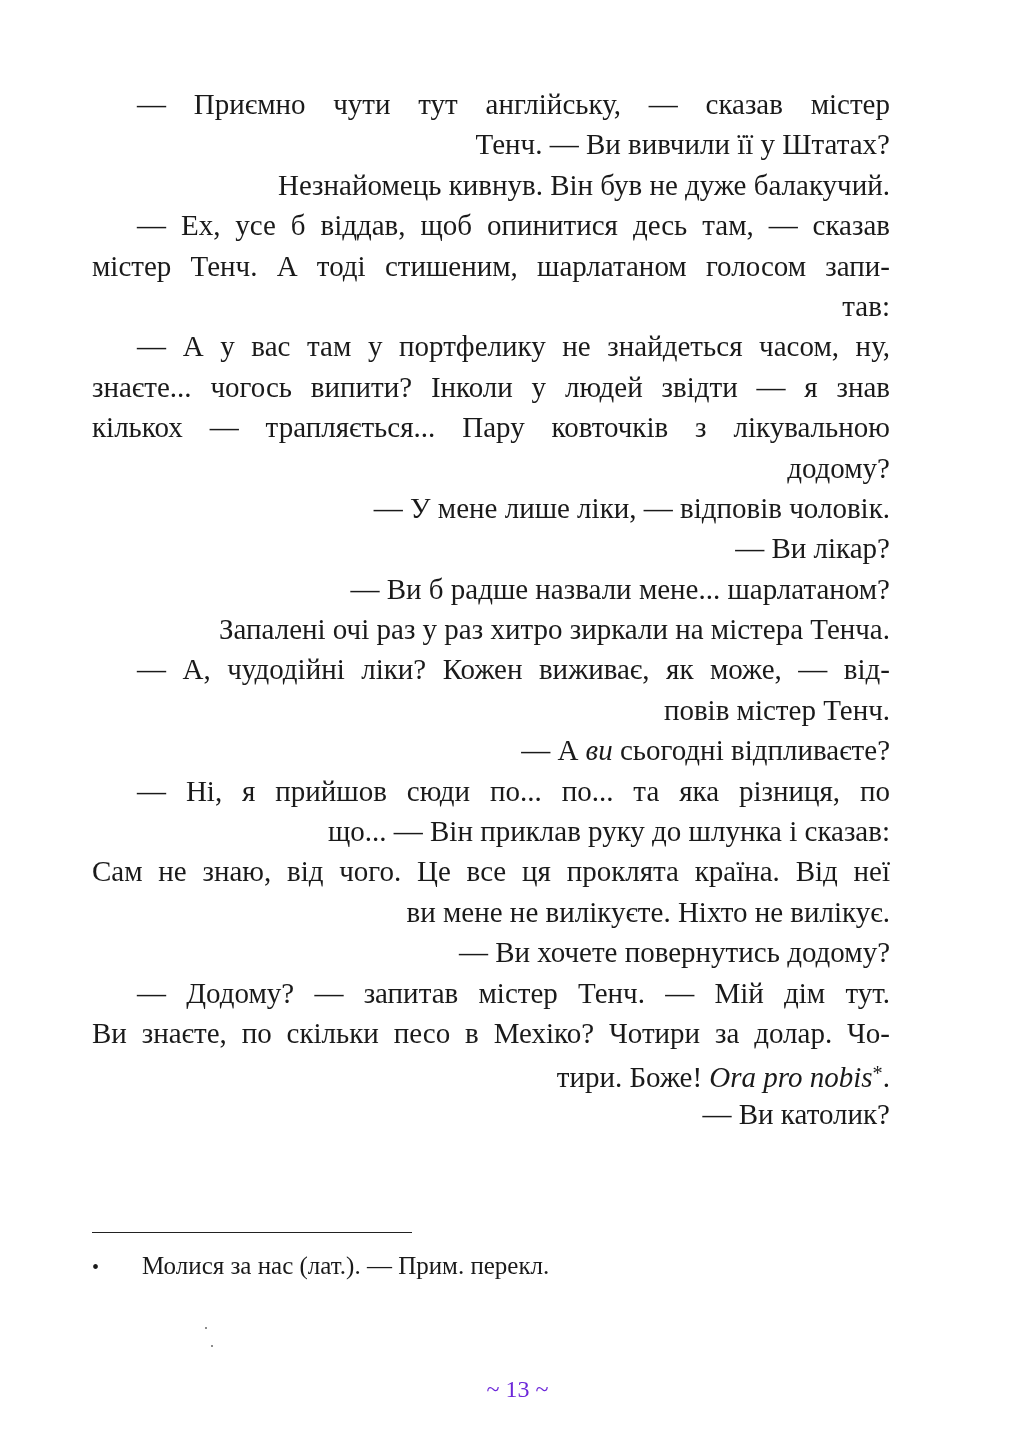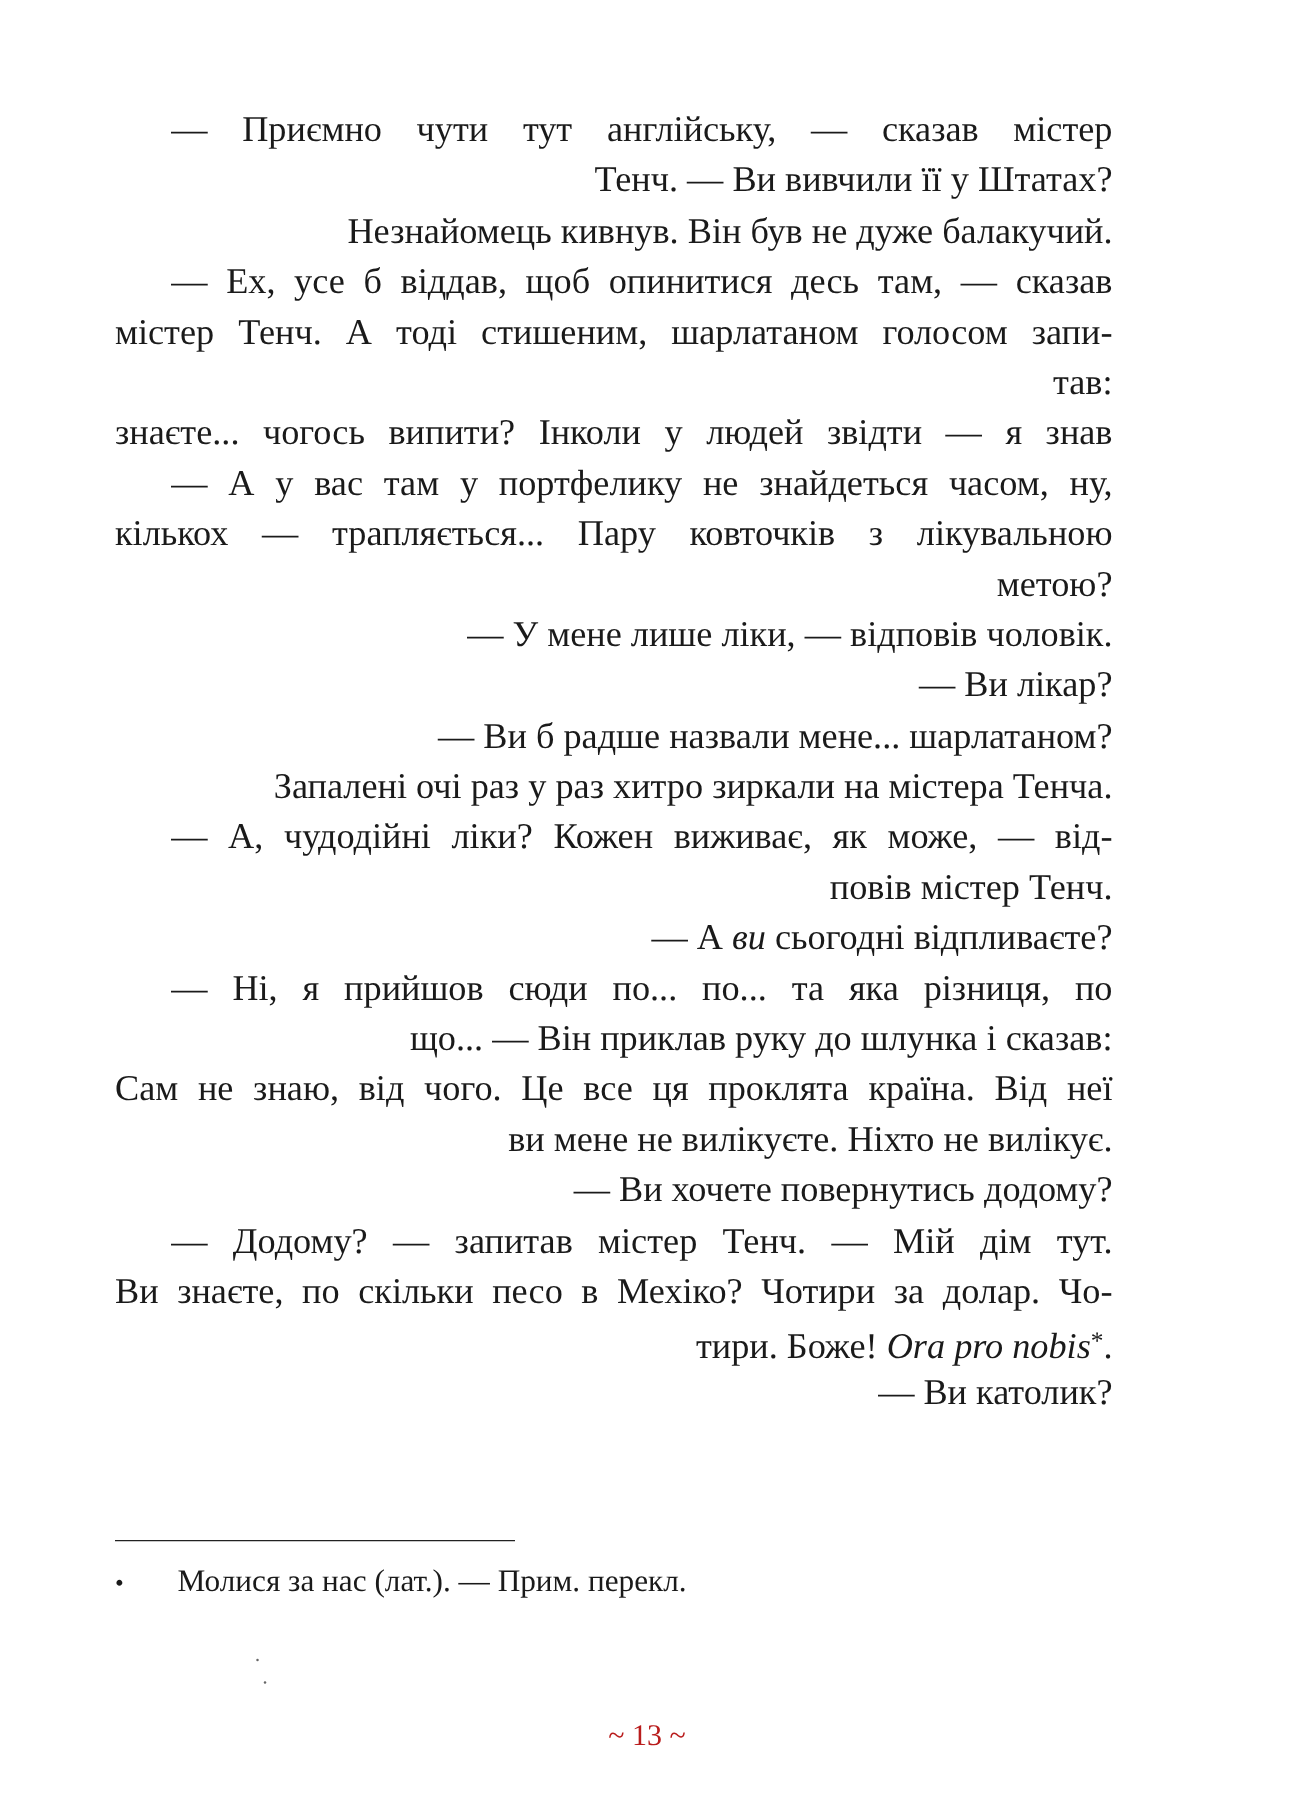--- a/index.html
+++ b/index.html
@@ -72,39 +72,39 @@
       border-radius: 1px;
     }
     .page-number {
       position: absolute;
       left: 0;
       width: 1035px;
       top: 1374px;
       text-align: center;
       font-size: 24px;
       line-height: 30px;
-      color: #b91c1c;
+      color: #6d28d9;
     }
   </style>
 </head>
 <body>
 
 <div class="page">
 
   <div class="text-block">
     <div class="line indent justify">— Приємно чути тут англійську, — сказав містер</div>
     <div class="line left">Тенч. — Ви вивчили її у Штатах?</div>
     <div class="line indent left">Незнайомець кивнув. Він був не дуже балакучий.</div>
     <div class="line indent justify">— Ех, усе б віддав, щоб опинитися десь там, — сказав</div>
     <div class="line justify">містер Тенч. А тоді стишеним, шарлатаном голосом запи-</div>
     <div class="line left">тав:</div>
+    <div class="line indent justify">— А у вас там у портфелику не знайдеться часом, ну,</div>
     <div class="line justify">знаєте... чогось випити? Інколи у людей звідти — я знав</div>
-    <div class="line indent justify">— А у вас там у портфелику не знайдеться часом, ну,</div>
     <div class="line justify">кількох — трапляється... Пару ковточків з лікувальною</div>
-    <div class="line left">метою?</div>
+    <div class="line left">додому?</div>
     <div class="line indent left">— У мене лише ліки, — відповів чоловік.</div>
     <div class="line indent left">— Ви лікар?</div>
     <div class="line indent left">— Ви б радше назвали мене... шарлатаном?</div>
     <div class="line indent left">Запалені очі раз у раз хитро зиркали на містера Тенча.</div>
     <div class="line indent justify">— А, чудодійні ліки? Кожен виживає, як може, — від-</div>
     <div class="line left">повів містер Тенч.</div>
     <div class="line indent left"><span>— А </span><span class="it">ви</span><span> сьогодні відпливаєте?</span></div>
     <div class="line indent justify">— Ні, я прийшов сюди по... по... та яка різниця, по</div>
     <div class="line left">що... — Він приклав руку до шлунка і сказав:</div>
     <div class="line justify">Сам не знаю, від чого. Це все ця проклята країна. Від неї</div>

